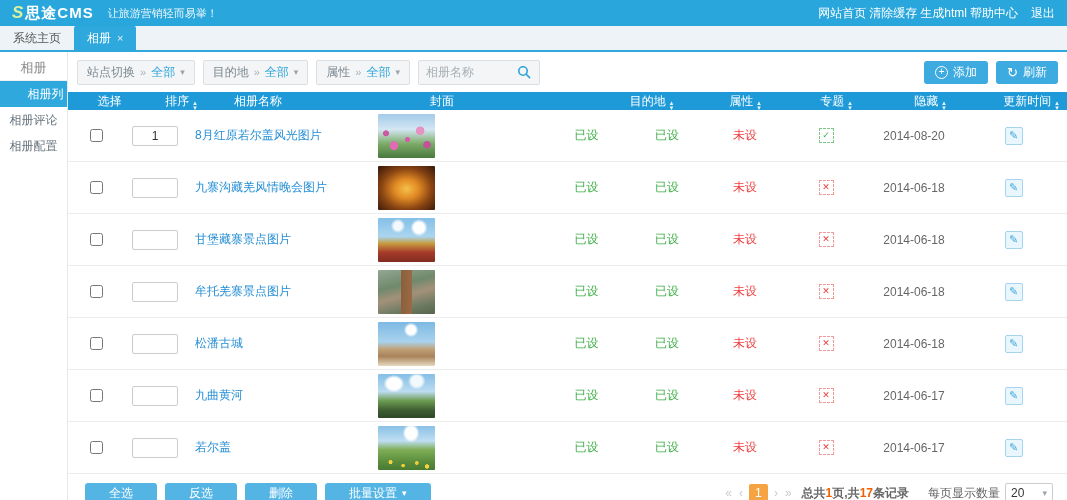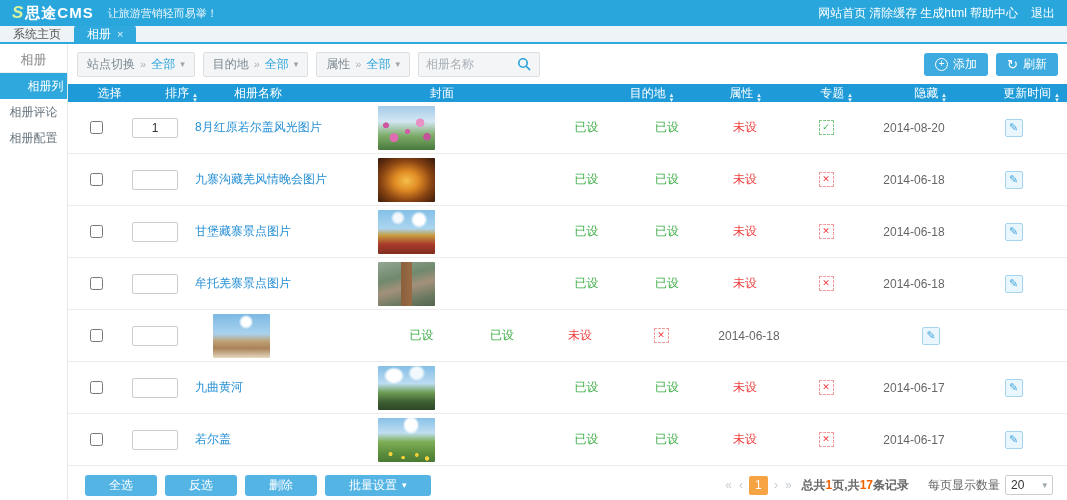--- a/index.html
+++ b/index.html
@@ -10,21 +10,21 @@
   .topbar { height: 26px; background: #29a7dc; display: flex; align-items: center; padding: 0 12px; color: #fff; }
   .logo { display: flex; align-items: baseline; gap: 2px; }
   .logo-s { font-size: 17px; font-weight: bold; font-style: italic; color: #d8f3a0; }
   .logo-text { font-size: 15px; font-weight: bold; letter-spacing: 1px; color: #fff; }
   .tagline { font-size: 11px; margin-left: 14px; opacity: .9; font-family: Liberation Serif, serif; }
   .top-menu { margin-left: auto; display: flex; gap: 3px; font-size: 12px; }
   .top-menu a { color: #fff; text-decoration: none; cursor: pointer; }
   .top-menu a.logout { margin-left: 10px; }
 
   
-  .tabstrip { height: 16px; background: #eef3f7; display: flex; align-items: stretch; }
+  .tabstrip { height: 24px; background: #eef3f7; display: flex; align-items: stretch; }
   .tab { display: flex; align-items: center; padding: 0 13px; font-size: 12px; color: #555; cursor: pointer; }
   .tab.active { background: #2fa9dd; color: #fff; gap: 6px; border-radius: 2px 2px 0 0; }
   .tab .close { font-size: 11px; opacity: .85; cursor: pointer; }
 
   
   .main { display: flex; height: 458px; border-top: 2px solid #2fa9dd; }
   .sidebar { width: 68px; background: #fff; border-right: 1px solid #e4e9ec; flex: none; }
   .sidebar-title { height: 26px; line-height: 26px; text-align: center; color: #8a8a8a; font-size: 13px; margin-top: 3px; border-bottom: 1px solid #f0f0f0; }
   .sidebar-item { height: 26px; line-height: 26px; text-align: center; font-size: 12px; color: #66737c; cursor: pointer; }
   .sidebar-item.active { background: #2fa9dd; color: #fff; padding-left: 24px; }
@@ -360,20 +360,23 @@
             <span class="edit-btn">✎</span>
           </div>
       </div>
 
       <div class="row">
         <div class="cell col-select">
             <input type="checkbox" class="cb" style="">
           </div>
         <div class="cell col-sort">
             <input class="sort-input" value="" style="">
+          </div>
+        <div class="cell col-name">
+            <a class="album-link">松潘古城</a>
           </div>
         <div class="cell col-cover">
             <div class="thumb" style="background-color:#a9825a;background-image:radial-gradient(circle at 58% 18%, #ffffff 9%, rgba(255,255,255,0) 15%),linear-gradient(180deg,#7db9e4 0%,#a9d2ed 45%,#c0a176 62%,#a9825a 78%,#e6d9c0 100%)"></div>
           </div>
         <div class="cell col-dest">
             <span class="status green">已设</span>
           </div>
         <div class="cell col-attr">
             <span class="status green">已设</span>
           </div>

